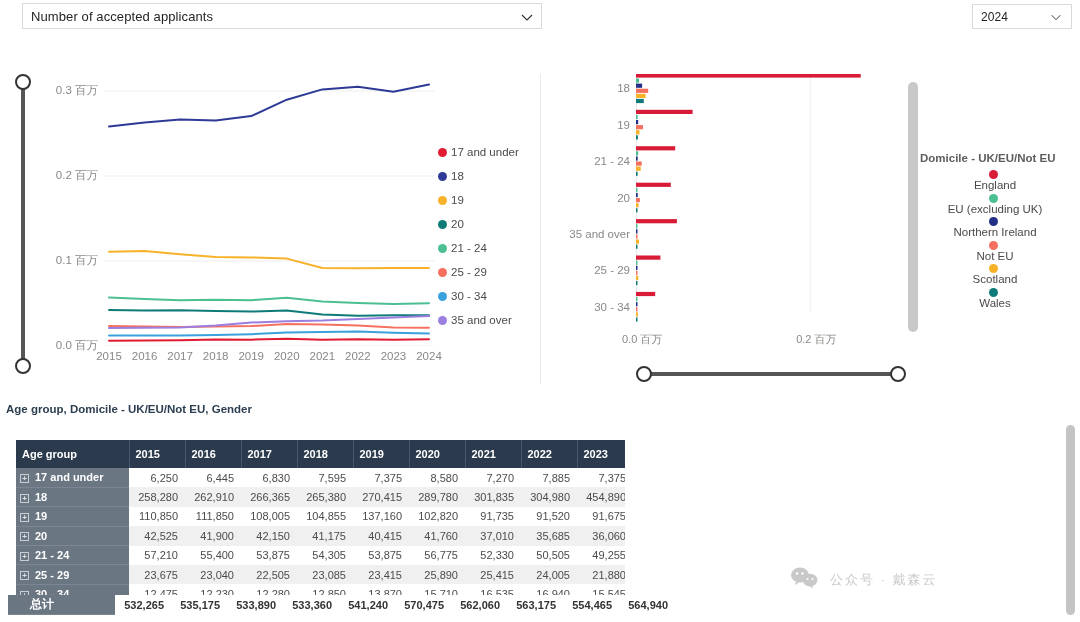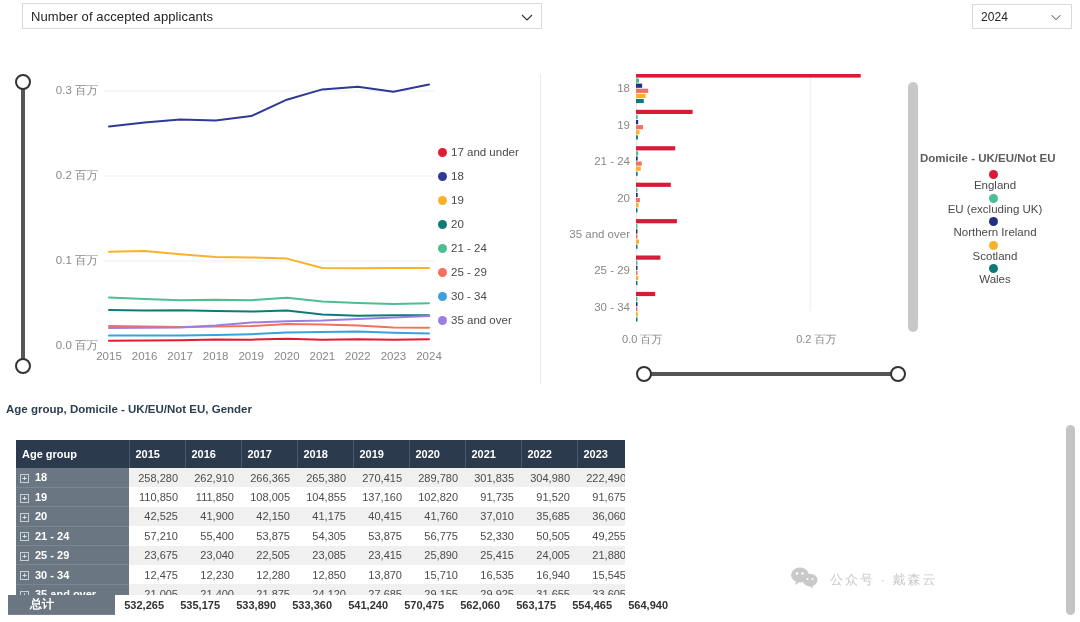--- a/index.html
+++ b/index.html
@@ -298,20 +298,24 @@
         </div>
         <div class="lg-item">
           <span class="lg-dot" style="background:#4bbf92"></span>
           <span class="lg-text">EU (excluding UK)</span>
         </div>
         <div class="lg-item">
           <span class="lg-dot" style="background:#222f87"></span>
           <span class="lg-text">Northern Ireland</span>
         </div>
         <div class="lg-item">
+          <span class="lg-dot" style="background:#f5705e"></span>
+          <span class="lg-text">Not EU</span>
+        </div>
+        <div class="lg-item">
           <span class="lg-dot" style="background:#f8b229"></span>
           <span class="lg-text">Scotland</span>
         </div>
         <div class="lg-item">
           <span class="lg-dot" style="background:#0f7b78"></span>
           <span class="lg-text">Wales</span>
         </div>
       </div>
   </div>
 </div>
@@ -328,31 +332,43 @@
             <th class="yc">2017</th>
             <th class="yc">2018</th>
             <th class="yc">2019</th>
             <th class="yc">2020</th>
             <th class="yc">2021</th>
             <th class="yc">2022</th>
             <th class="yc">2023</th>
           </tr>
       </thead>
       <tbody id="tbl-body">
+          <tr class="">
+            <td class="rowlabel"><span class="exp">+</span>17 and under</td>
+            <td class="num">6,250</td>
+            <td class="num">6,445</td>
+            <td class="num">6,830</td>
+            <td class="num">7,595</td>
+            <td class="num">7,375</td>
+            <td class="num">8,580</td>
+            <td class="num">7,270</td>
+            <td class="num">7,885</td>
+            <td class="num">7,375</td>
+          </tr>
           <tr class="alt">
             <td class="rowlabel"><span class="exp">+</span>18</td>
             <td class="num">258,280</td>
             <td class="num">262,910</td>
             <td class="num">266,365</td>
             <td class="num">265,380</td>
             <td class="num">270,415</td>
             <td class="num">289,780</td>
             <td class="num">301,835</td>
             <td class="num">304,980</td>
-            <td class="num">222,490</td>
+            <td class="num">454,890</td>
           </tr>
           <tr class="">
             <td class="rowlabel"><span class="exp">+</span>19</td>
             <td class="num">110,850</td>
             <td class="num">111,850</td>
             <td class="num">108,005</td>
             <td class="num">104,855</td>
             <td class="num">137,160</td>
             <td class="num">102,820</td>
             <td class="num">91,735</td>

